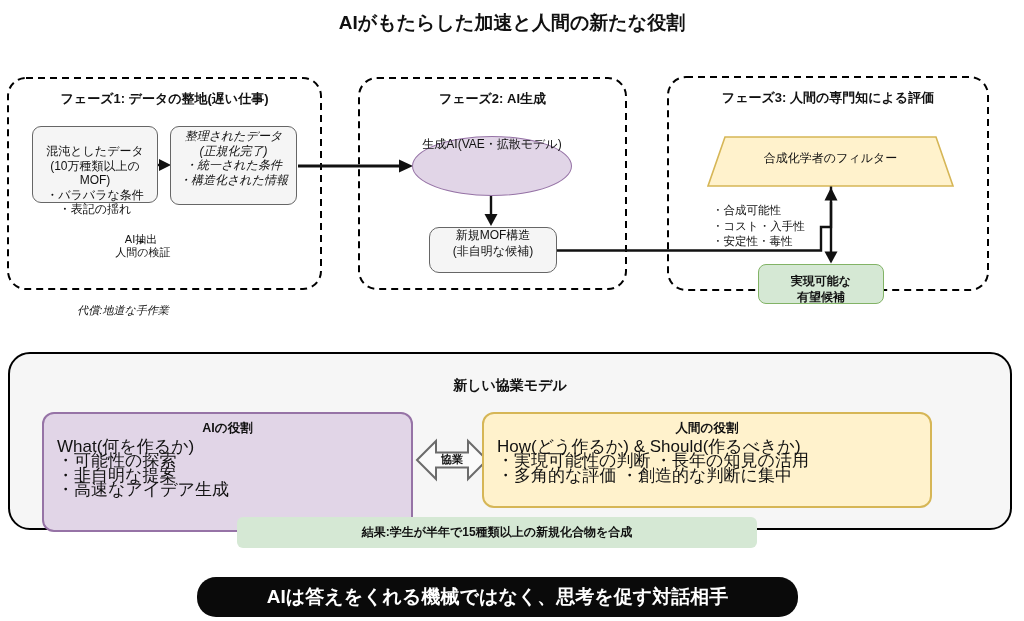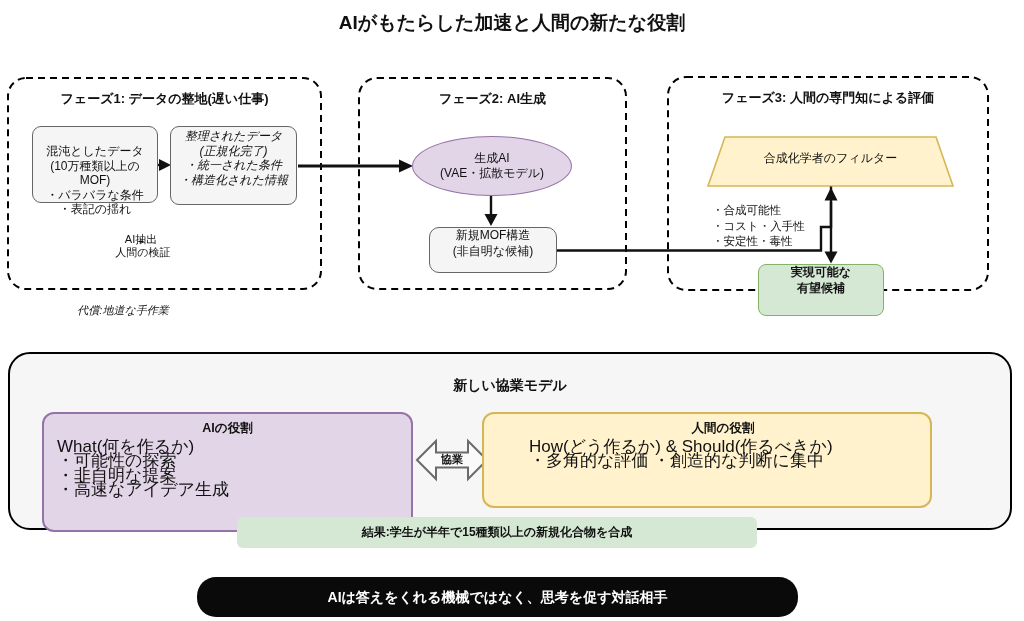--- a/index.html
+++ b/index.html
@@ -9,46 +9,46 @@
   .ctr{text-align:center;}
   #main-title{left:0;top:10px;width:1024px;font-size:19px;font-weight:700;}
   .phase-title{font-size:13px;font-weight:700;z-index:2;}
   svg.layer{position:absolute;left:0;top:0;z-index:1;pointer-events:none;}
   .gnode{background:var(--gray-fill);border:1.5px solid var(--gray-border);
          border-radius:9px;font-size:12px;line-height:14.5px;z-index:2;}
   .small-note{font-size:11px;line-height:13px;z-index:2;}
   .italic{font-style:italic;}
   #gen-ellipse{left:412px;top:136px;width:158px;height:58px;border-radius:50%;
      background:var(--purple-fill);border:1.5px solid var(--purple-border);
-     display:flex;flex-direction:column;justify-content:center;
+     display:flex;flex-direction:row;justify-content:center;
      font-size:12px;line-height:15px;z-index:2;}
   #mof-box{left:429px;top:227px;width:128px;height:46px;
      box-sizing:border-box;line-height:15.5px;border-radius:10px;}
   #trap-label{left:708px;top:150px;width:245px;font-size:12px;z-index:2;}
   #criteria{left:712px;top:203px;width:140px;font-size:11.5px;line-height:15.5px;z-index:2;}
-  #feasible-box{left:758px;top:264px;width:126px;height:52px;z-index:2;
+  #feasible-box{left:758px;top:264px;width:126px;height:40px;z-index:2;
      background:var(--green-fill);border:1.5px solid var(--green-border);
      border-radius:8px;font-size:12px;font-weight:700;line-height:15.5px;
-     padding-top:0;box-sizing:border-box;}
+     padding-top:9px;box-sizing:border-box;}
   #collab-panel{left:8px;top:352px;width:1004px;height:178px;box-sizing:border-box;
      background:var(--panel-fill);border:2px solid #000;border-radius:22px;z-index:0;}
   #collab-title{left:8px;top:377px;width:1004px;font-size:14px;font-weight:700;z-index:2;}
   .role-box{z-index:2;border-radius:12px;box-sizing:border-box;}
   #ai-role{left:42px;top:412px;width:371px;height:120px;
      background:var(--purple-fill);border:2px solid var(--purple-border);}
   #human-role{left:482px;top:412px;width:450px;height:96px;
-     background:var(--yellow-fill);border:2px solid var(--yellow-border);padding-left:32px;}
+     background:var(--yellow-fill);border:2px solid var(--yellow-border);}
   .role-title{margin-top:6px;text-align:center;font-size:12.5px;font-weight:700;}
   .role-body{margin:3px 0 0 13px;font-size:17px;line-height:14.3px;text-align:left;}
   #collab-label{left:434px;top:452px;width:36px;font-size:11px;font-weight:700;z-index:3;}
   #result-bar{left:237px;top:517px;width:520px;height:31px;border-radius:6px;
      background:var(--green-fill);font-size:12px;font-weight:700;line-height:31px;z-index:3;}
   #footer-bar{left:197px;top:577px;width:601px;height:40px;border-radius:19px;
      background:var(--footer-bg);color:var(--footer-text);
-     font-size:14px;font-weight:700;line-height:40px;z-index:3;}
+     font-size:19px;font-weight:700;line-height:40px;z-index:3;}
   .conn{stroke:#111;stroke-width:2.4;fill:none;}
   .head{fill:#111;stroke:none;}
   .dashrect{fill:none;stroke:#000;stroke-width:2;stroke-dasharray:7 5;}
 </style>
 </head>
 <body>
 
 <div class="abs ctr" id="main-title">AIがもたらした加速と人間の新たな役割</div>
 
 <svg class="layer" width="1024" height="621" viewBox="0 0 1024 621">
@@ -132,20 +132,21 @@
     <div>What(何を作るか)</div>
     <div>・可能性の探索</div>
     <div>・非自明な提案</div>
     <div>・高速なアイデア生成</div>
   </div>
 </div>
 <div class="abs role-box" id="human-role">
   <div class="role-title">人間の役割</div>
   <div class="role-body">
     <div>How(どう作るか) &amp; Should(作るべきか)</div>
+    <div>・実現可能性の判断 ・長年の知見の活用</div>
     <div>・多角的な評価 ・創造的な判断に集中</div>
   </div>
 </div>
 <div class="abs ctr" id="collab-label">協業</div>
 
 <div class="abs ctr" id="result-bar">結果:学生が半年で15種類以上の新規化合物を合成</div>
 
 <div class="abs ctr" id="footer-bar">AIは答えをくれる機械ではなく、思考を促す対話相手</div>
 
 </body></html>

